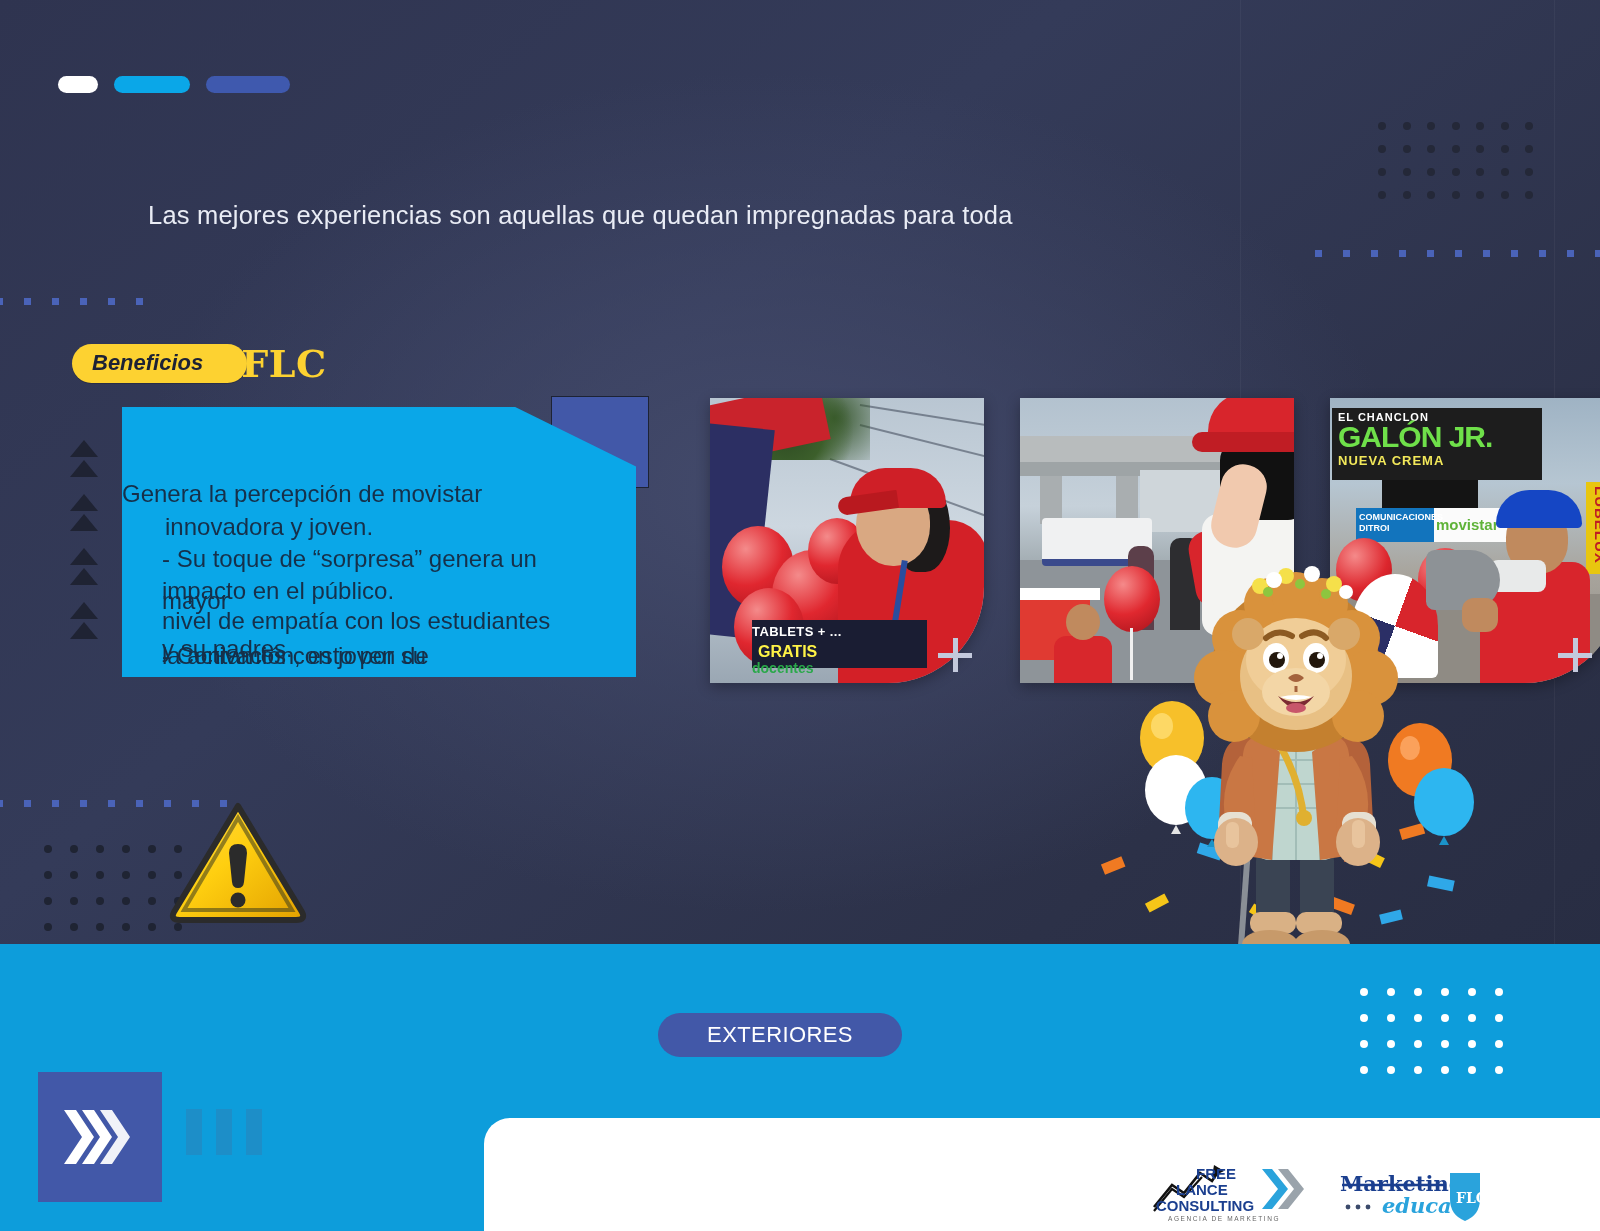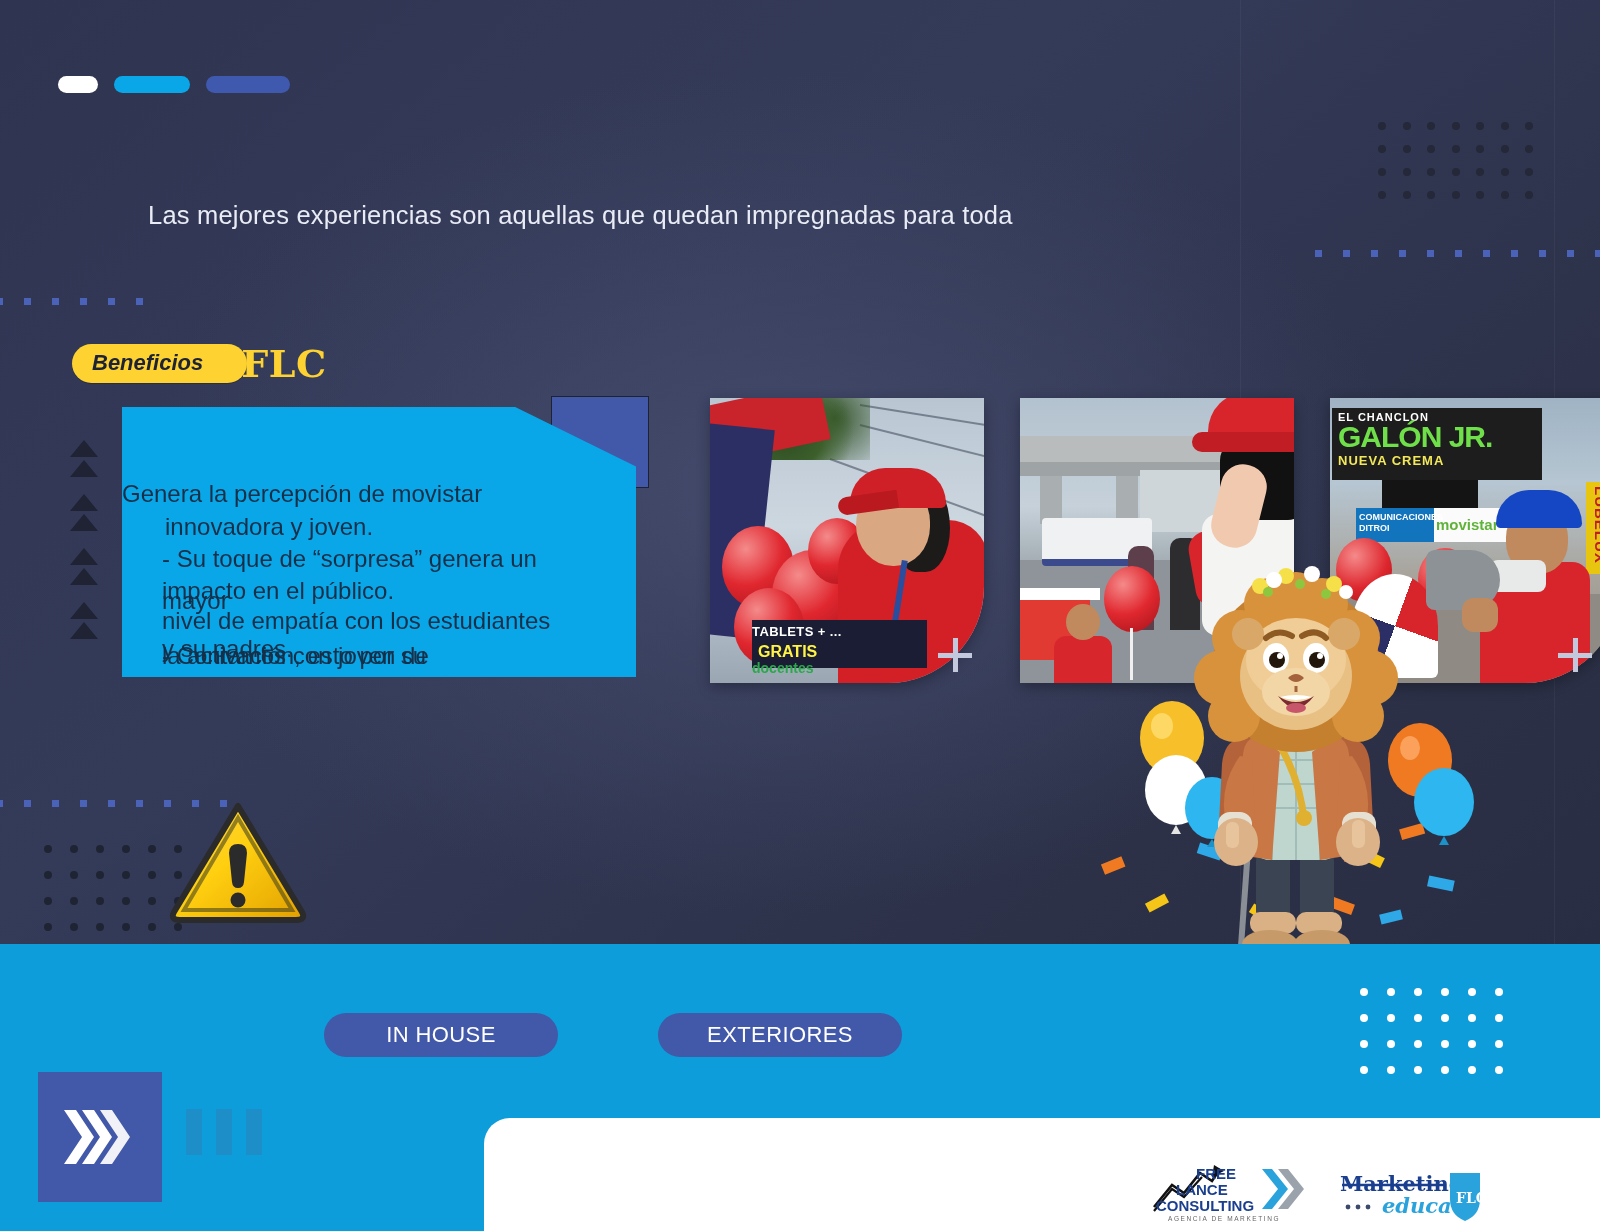--- a/index.html
+++ b/index.html
@@ -647,21 +647,20 @@
       <i style="left: 108px; top: 52px; width: 8.4px; height: 8.4px; background: rgb(255, 255, 255);"></i>
       <i style="left: 135px; top: 52px; width: 8.4px; height: 8.4px; background: rgb(255, 255, 255);"></i>
       <i style="left: 0px; top: 78px; width: 8.4px; height: 8.4px; background: rgb(255, 255, 255);"></i>
       <i style="left: 27px; top: 78px; width: 8.4px; height: 8.4px; background: rgb(255, 255, 255);"></i>
       <i style="left: 54px; top: 78px; width: 8.4px; height: 8.4px; background: rgb(255, 255, 255);"></i>
       <i style="left: 81px; top: 78px; width: 8.4px; height: 8.4px; background: rgb(255, 255, 255);"></i>
       <i style="left: 108px; top: 78px; width: 8.4px; height: 8.4px; background: rgb(255, 255, 255);"></i>
       <i style="left: 135px; top: 78px; width: 8.4px; height: 8.4px; background: rgb(255, 255, 255);"></i>
     </div>
 
-  <div class="navpill n1">IN HOUSE</div>
   <div class="navpill n2">EXTERIORES</div>
 
   <div class="chev-box">
     <svg viewBox="0 0 124 130" width="124" height="130">
       <g fill="#ffffff">
         <path d="M44 38 L62 65 L44 92 L56 92 L74 65 L56 38 Z"></path>
         <path d="M62 38 L80 65 L62 92 L74 92 L92 65 L74 38 Z" opacity=".92"></path>
         <path d="M26 38 L44 65 L26 92 L38 92 L56 65 L38 38 Z"></path>
       </g>
     </svg>

